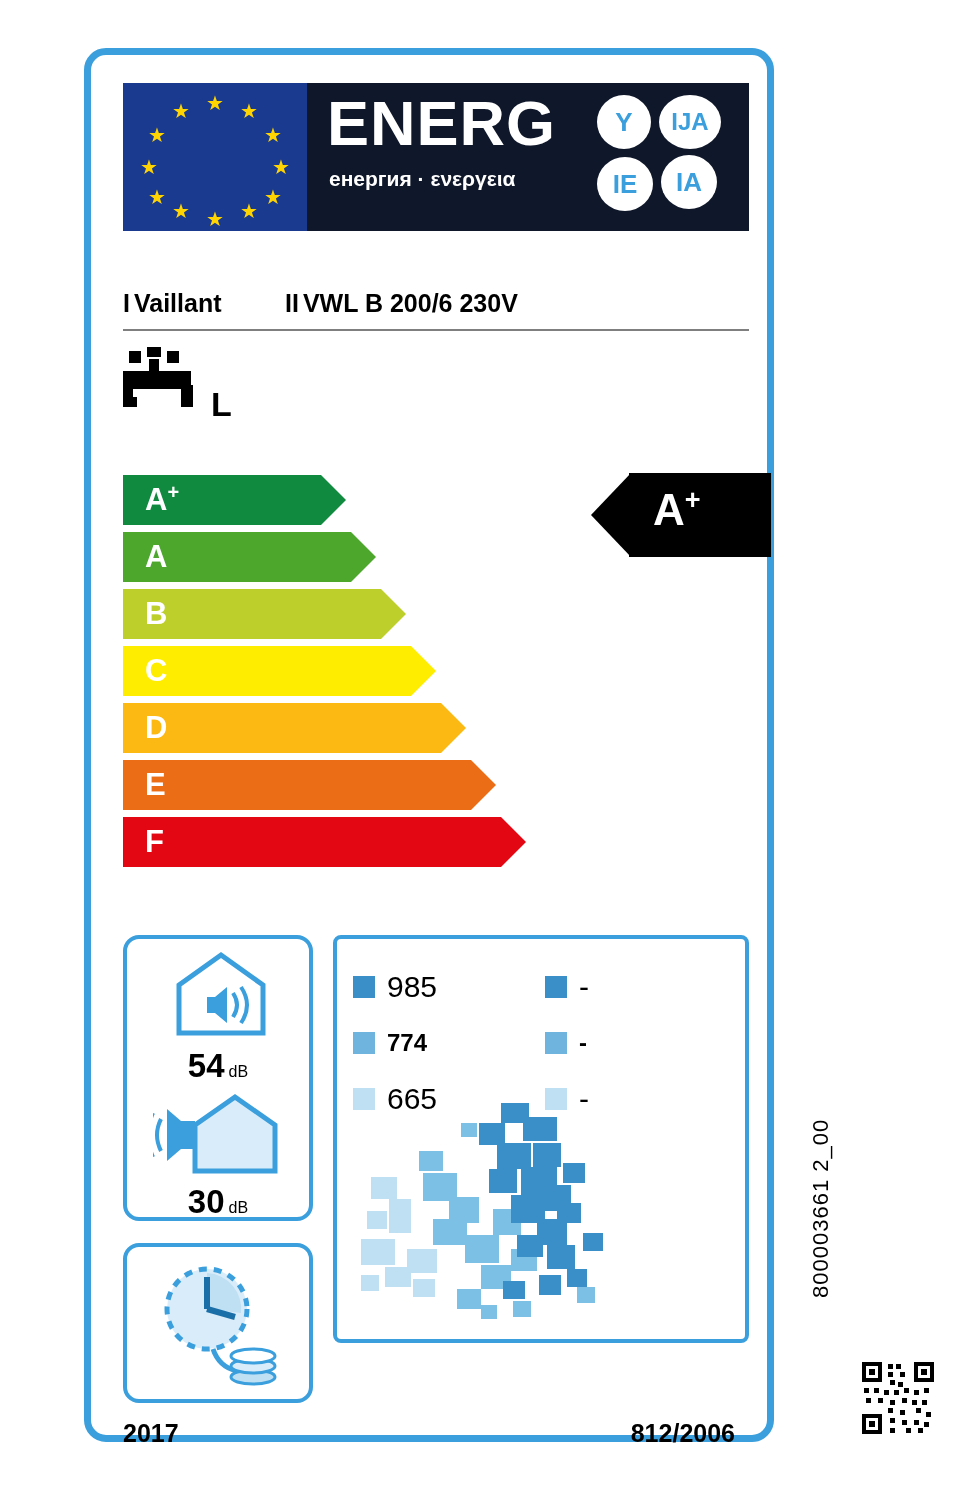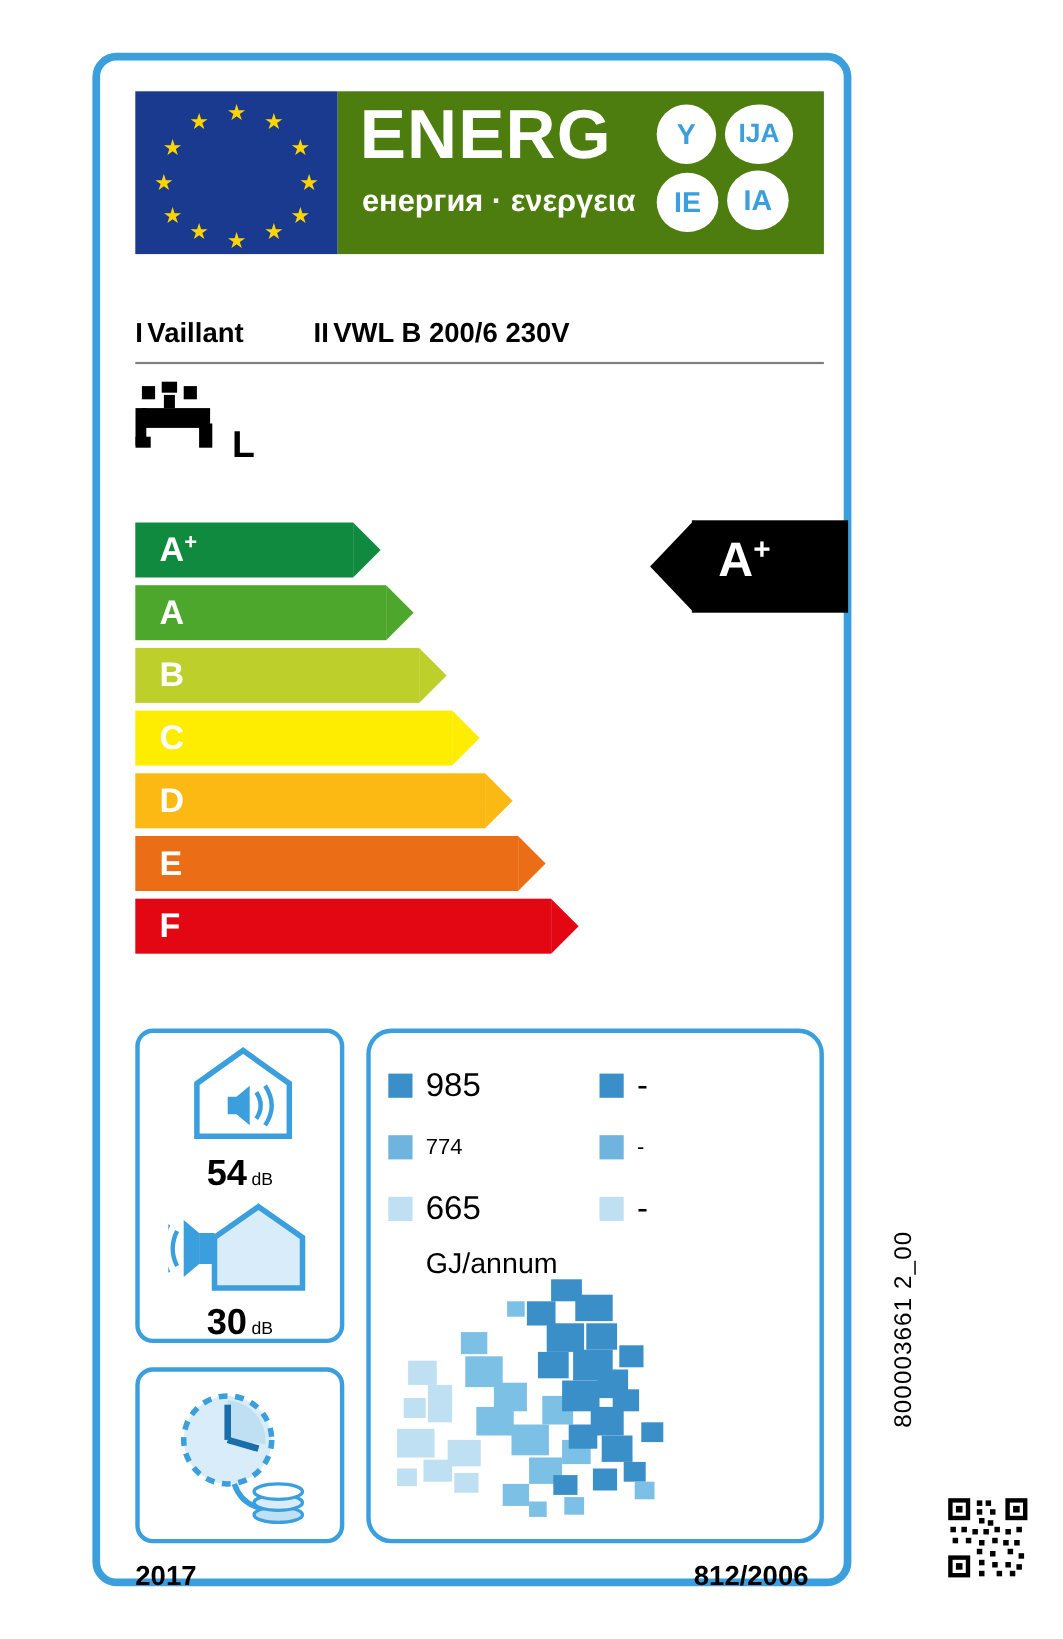--- a/index.html
+++ b/index.html
@@ -67,38 +67,38 @@
     position: absolute;
     color: #ffd400;
     font-size: 20px;
     line-height: 20px;
     width: 20px;
     height: 20px;
     text-align: center;
   }
   .energ-band {
     flex: 1;
-    background: #4d7c0f;
+    background: #0f172a;
     position: relative;
   }
   .energ-word {
     position: absolute;
     left: 20px;
     top: 4px;
     font-size: 63px;
     font-weight: bold;
     color: #ffffff;
     letter-spacing: 1px;
     font-family: "Liberation Sans", sans-serif;
   }
   .energ-sub {
     position: absolute;
     left: 22px;
     top: 84px;
-    font-size: 28px;
+    font-size: 21px;
     font-weight: bold;
     color: #ffffff;
     font-family: "Liberation Sans", sans-serif;
   }
   .energ-circles {
     position: absolute;
     right: 10px;
     top: 10px;
     width: 150px;
     height: 128px;
@@ -279,23 +279,23 @@
     border-radius: 16px;
     box-sizing: border-box;
   }
 
   
   .cons-box {
     position: absolute;
     left: 242px;
     top: 880px;
     width: 416px;
-    height: 468px;
+    height: 408px;
     border: 4px solid #3a9fdc;
-    border-radius: 23px;
+    border-radius: 8px;
     box-sizing: border-box;
   }
   .cons-rows {
     position: absolute;
     left: 16px;
     top: 20px;
     width: 384px;
   }
   .crow {
     display: flex;
@@ -310,21 +310,21 @@
   .sq {
     width: 22px;
     height: 22px;
     margin-right: 12px;
     flex: none;
   }
   .cval {
     font-size: 30px;
     color: #000;
   }
-  .cval.bold { font-weight: normal; font-size: 20px; }
+  .cval.bold { font-weight: bold; font-size: 24px; }
   .units {
     display: flex;
     margin-top: 6px;
   }
   .unit-cell {
     width: 50%;
     font-size: 26px;
     color: #000;
     padding-left: 34px;
     box-sizing: border-box;
@@ -540,21 +540,20 @@
             <div class="ccell">
               <span class="sq" style="background:#bfdff3;"></span>
               <span class="cval">665</span>
             </div>
             <div class="ccell">
               <span class="sq" style="background:#bfdff3;"></span>
               <span class="cval">-</span>
             </div>
           </div>
           <div class="units">
-            <div class="unit-cell right">GJ/annum</div>
           </div>
         </div>
 
         <svg class="eu-map" viewBox="0 0 370 230">
           <g fill="#bfdff3">
             <rect x="10" y="78" width="26" height="22"></rect>
             <rect x="28" y="100" width="22" height="34"></rect>
             <rect x="6" y="112" width="20" height="18"></rect>
             <rect x="0" y="140" width="34" height="26"></rect>
             <rect x="24" y="168" width="26" height="20"></rect>

